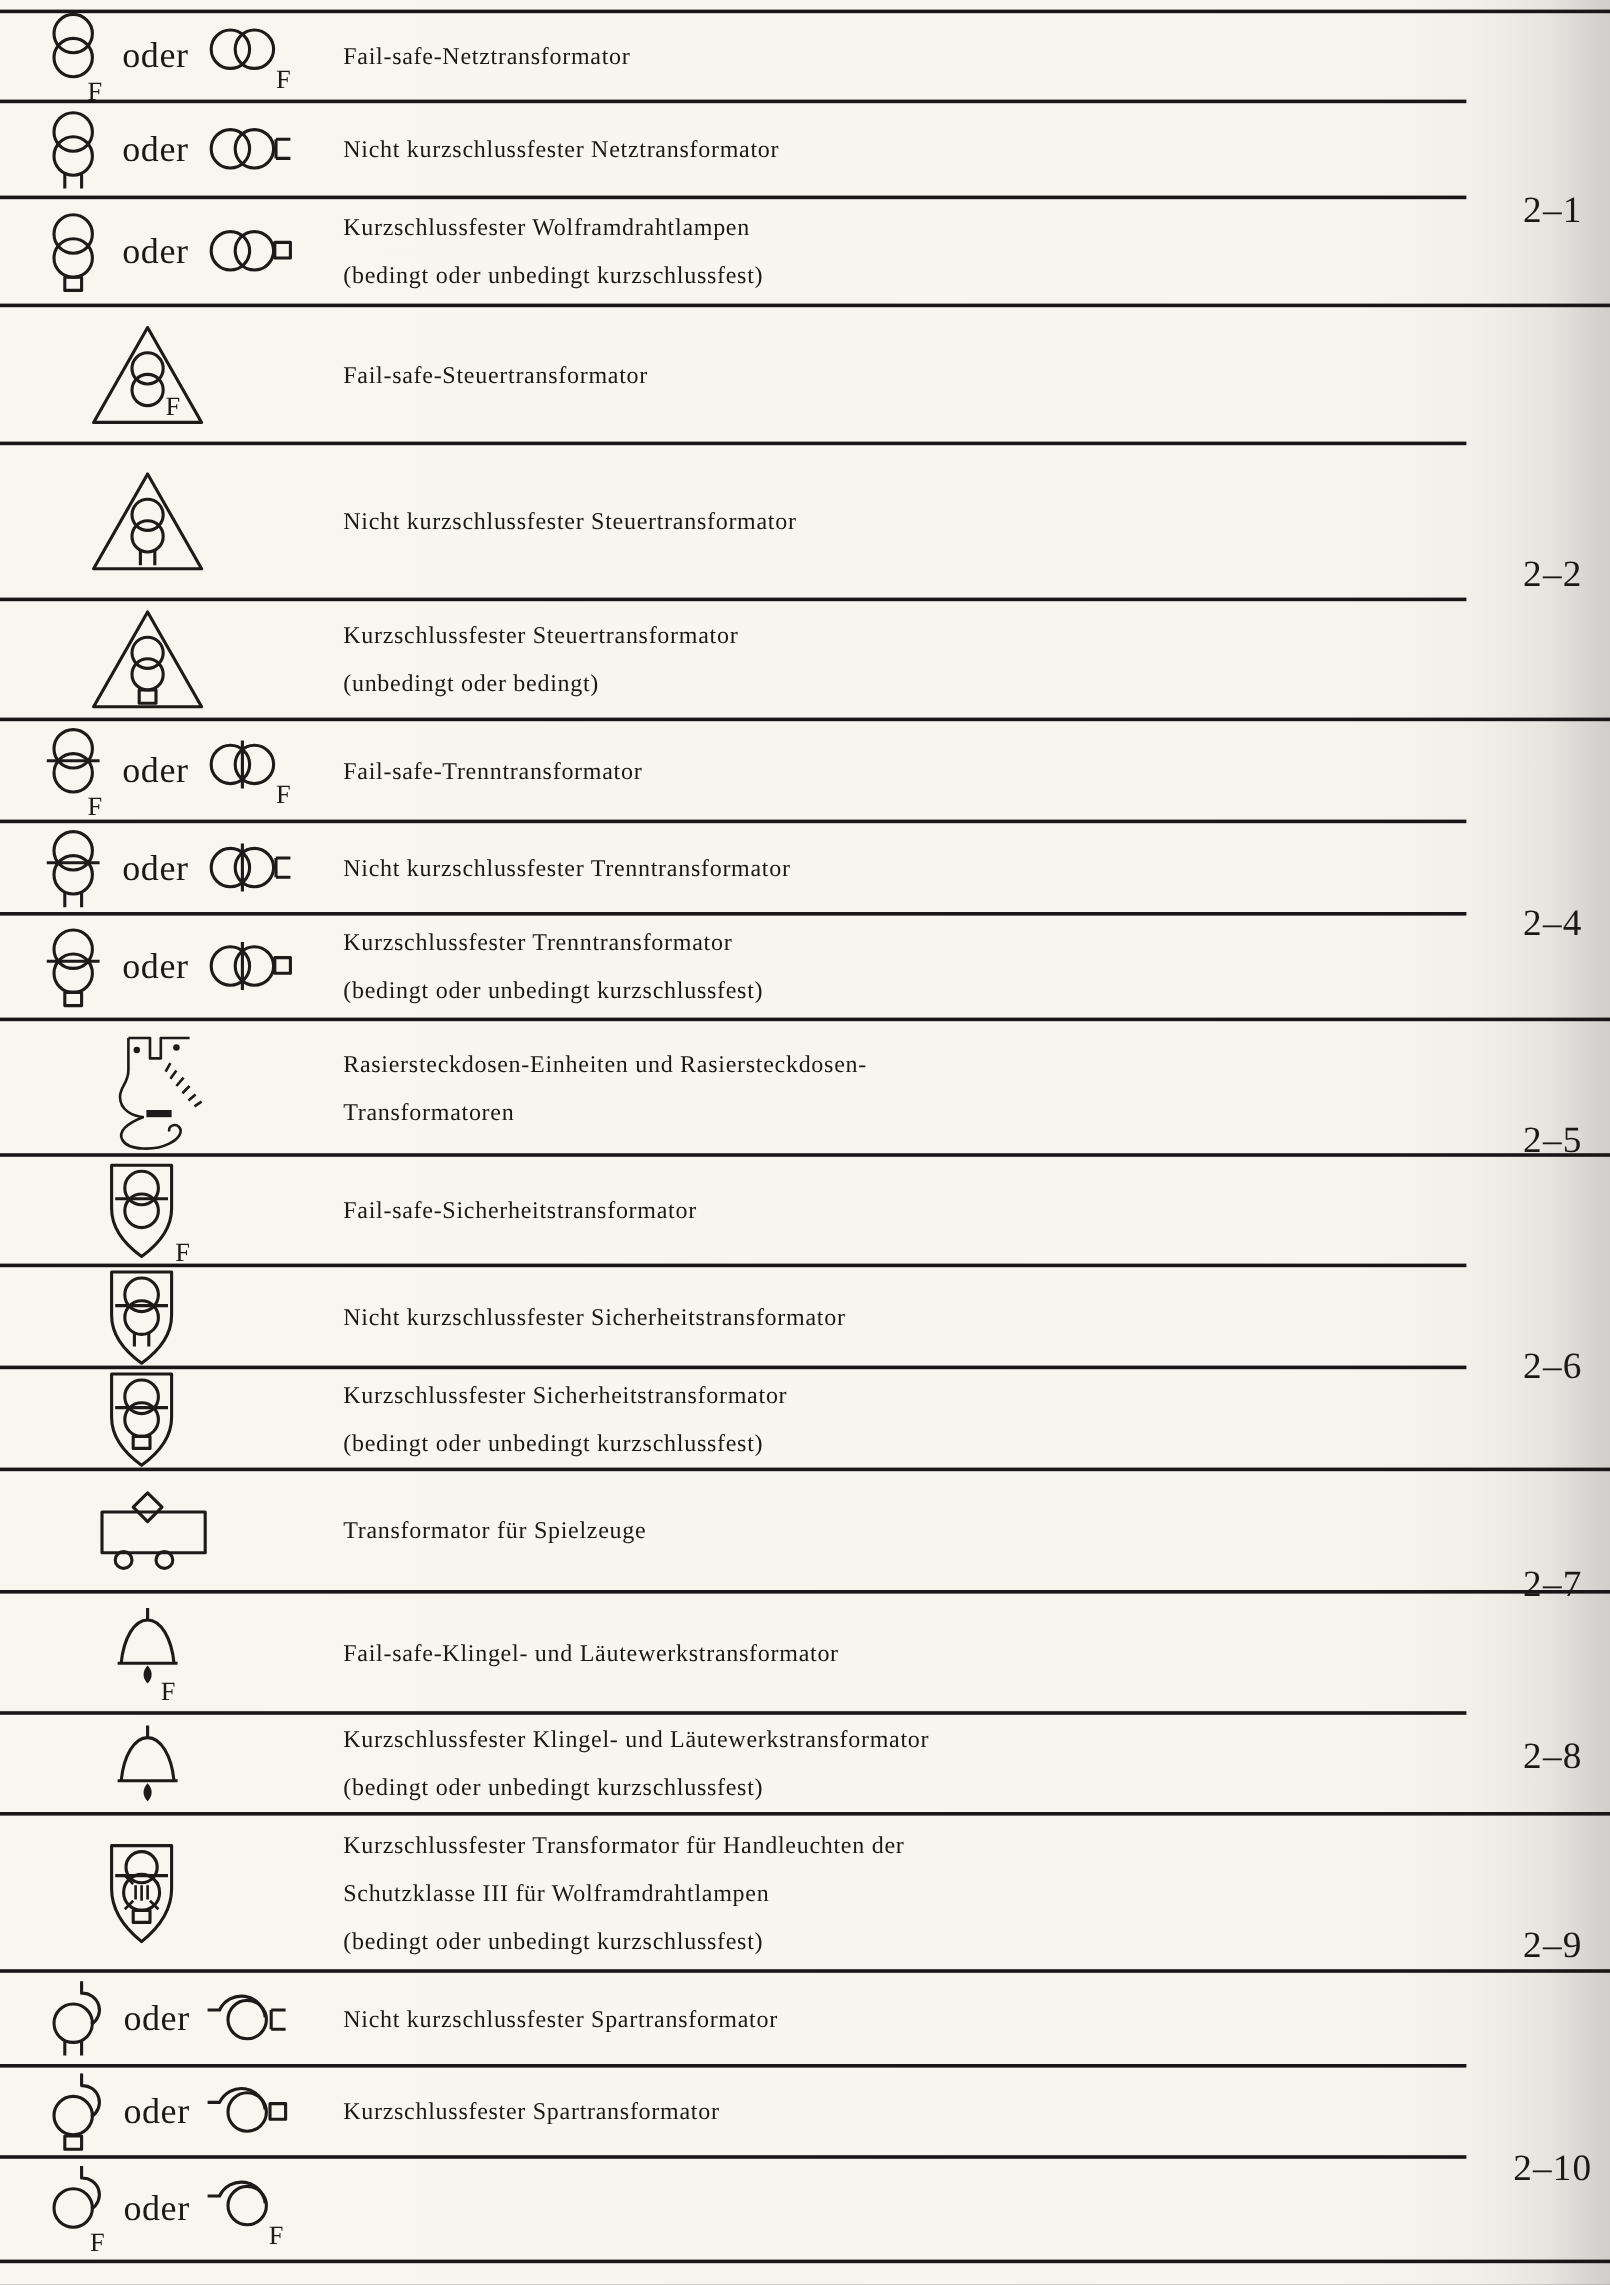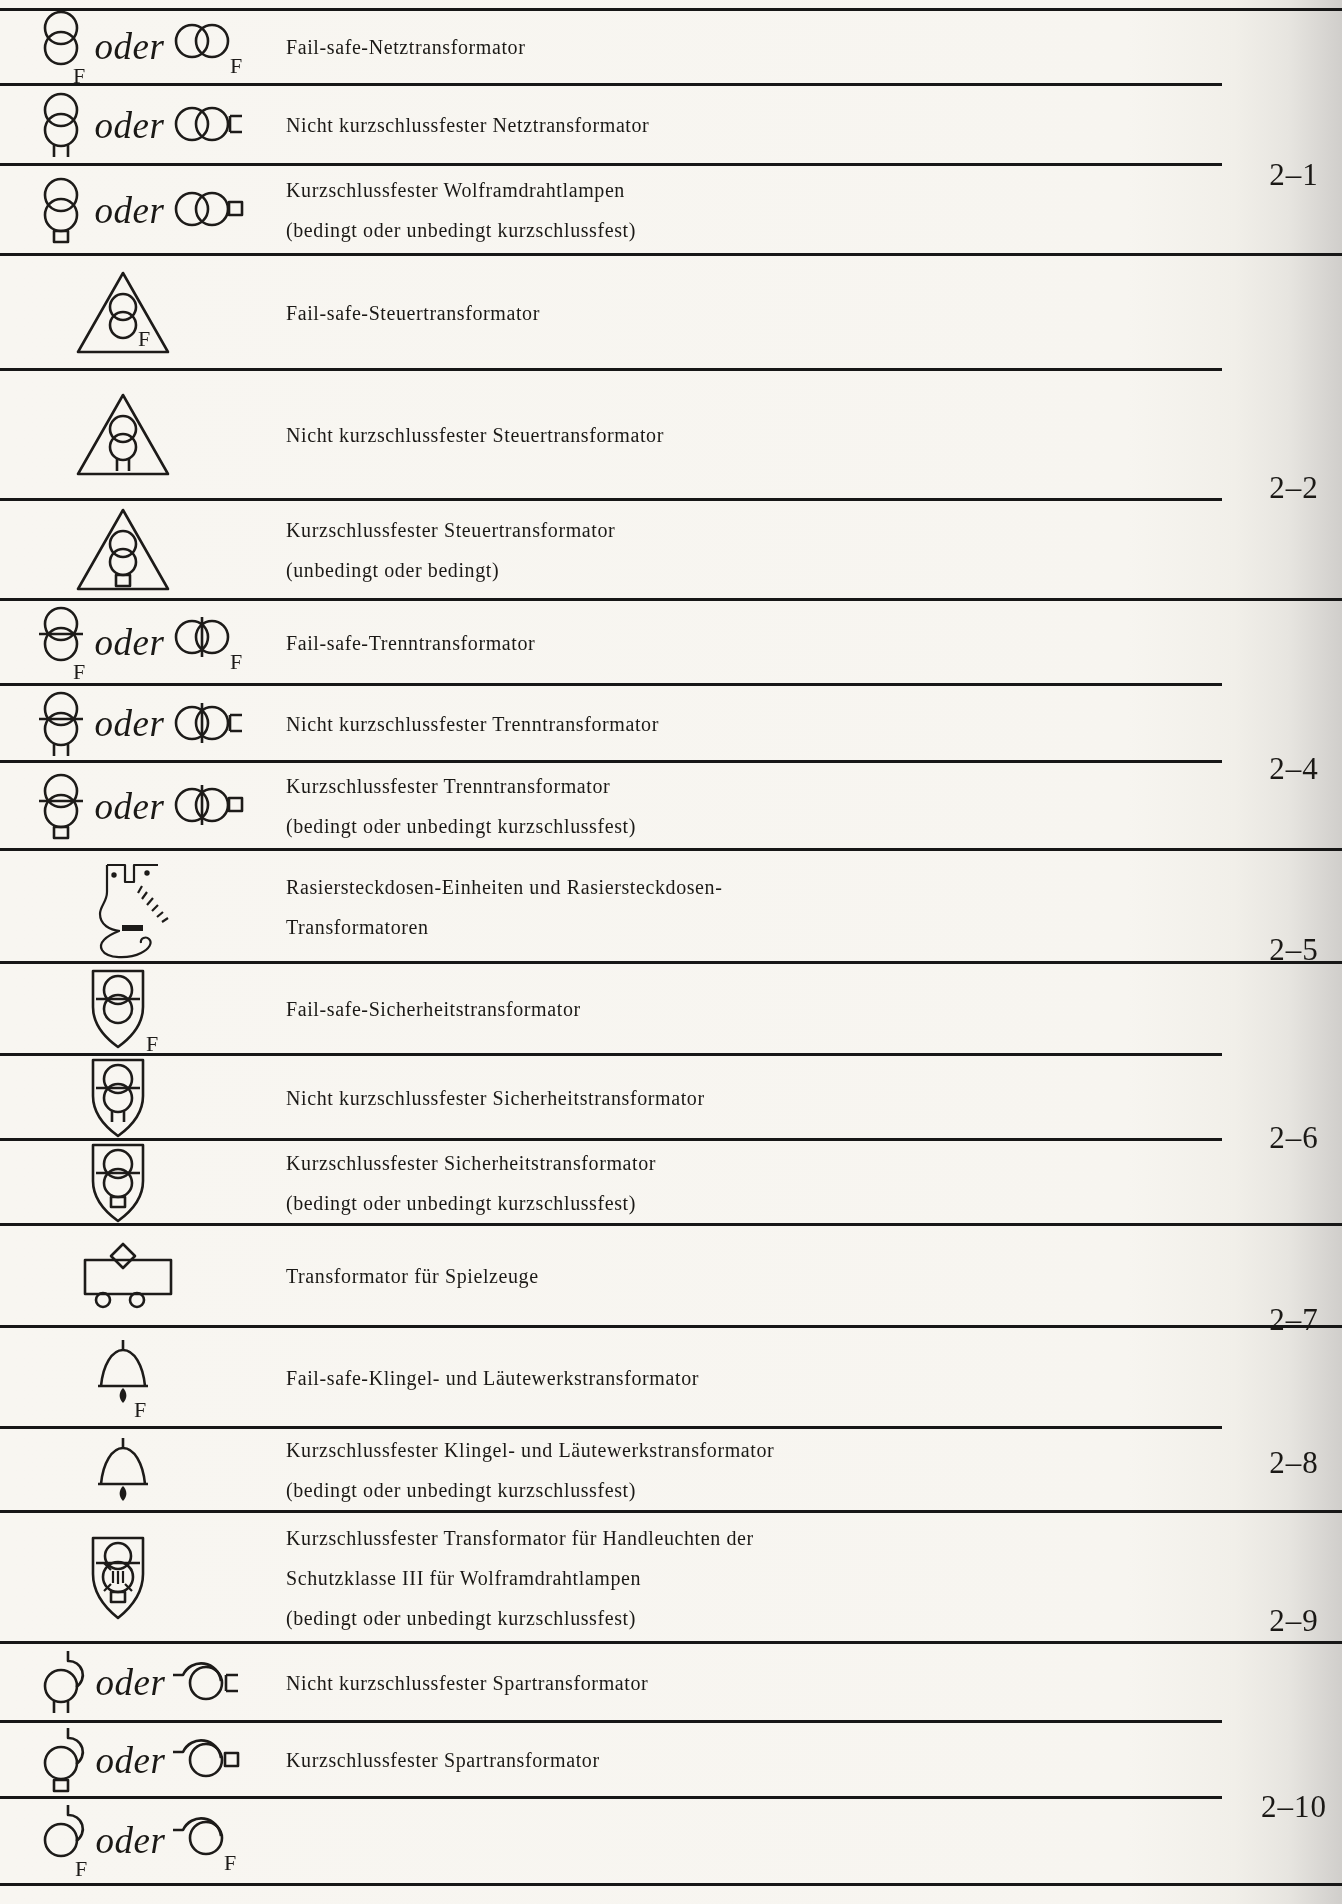--- a/index.html
+++ b/index.html
@@ -18,21 +18,21 @@
   .sep.full{width:1342px;}
   .sep.short{width:1222px;}
   .row.first .sep{top:0;}
   .bottom-line{position:absolute;left:0;top:1883px;width:1342px;height:3px;background:#171717;}
   .sym{
     position:absolute;left:35px;top:0;height:100%;width:215px;
     display:flex;align-items:center;
   }
   .sym.pair{justify-content:space-between;}
   .sym.single{justify-content:flex-start;}
-  .oder{font-size:37px;letter-spacing:.5px;font-style:italic;}
+  .oder{font-size:30px;letter-spacing:.5px;}
   .txt{
     margin-left:286px;height:100%;
     display:flex;flex-direction:column;justify-content:center;
     font-size:20px;line-height:40px;letter-spacing:.6px;
   }
   svg{stroke:#1d1b19;fill:none;stroke-width:2.6;stroke-linejoin:round;flex:none;}
   svg text{fill:#1d1b19;stroke:none;font-family:"Liberation Serif","DejaVu Serif",serif;font-size:22px;}
   svg .fill{fill:#1d1b19;stroke:none;}
   svg .thin{stroke-width:2.2;}
   .ml40{margin-left:40px;} .ml46{margin-left:46px;} .ml50{margin-left:50px;}
@@ -407,21 +407,21 @@
         </svg>
       </div>
     </div>
 
   </div>
 
   <div class="bottom-line"></div>
 
   <div class="refs">
     <div style="top:109px">2–1</div>
-    <div style="top:422px">2–2</div>
+    <div style="top:412px">2–2</div>
     <div style="top:703px">2–4</div>
     <div style="top:884px">2–5</div>
     <div style="top:1072px">2–6</div>
     <div style="top:1254px">2–7</div>
     <div style="top:1397px">2–8</div>
     <div style="top:1555px">2–9</div>
     <div style="top:1741px">2–10</div>
   </div>
 </div>
 

